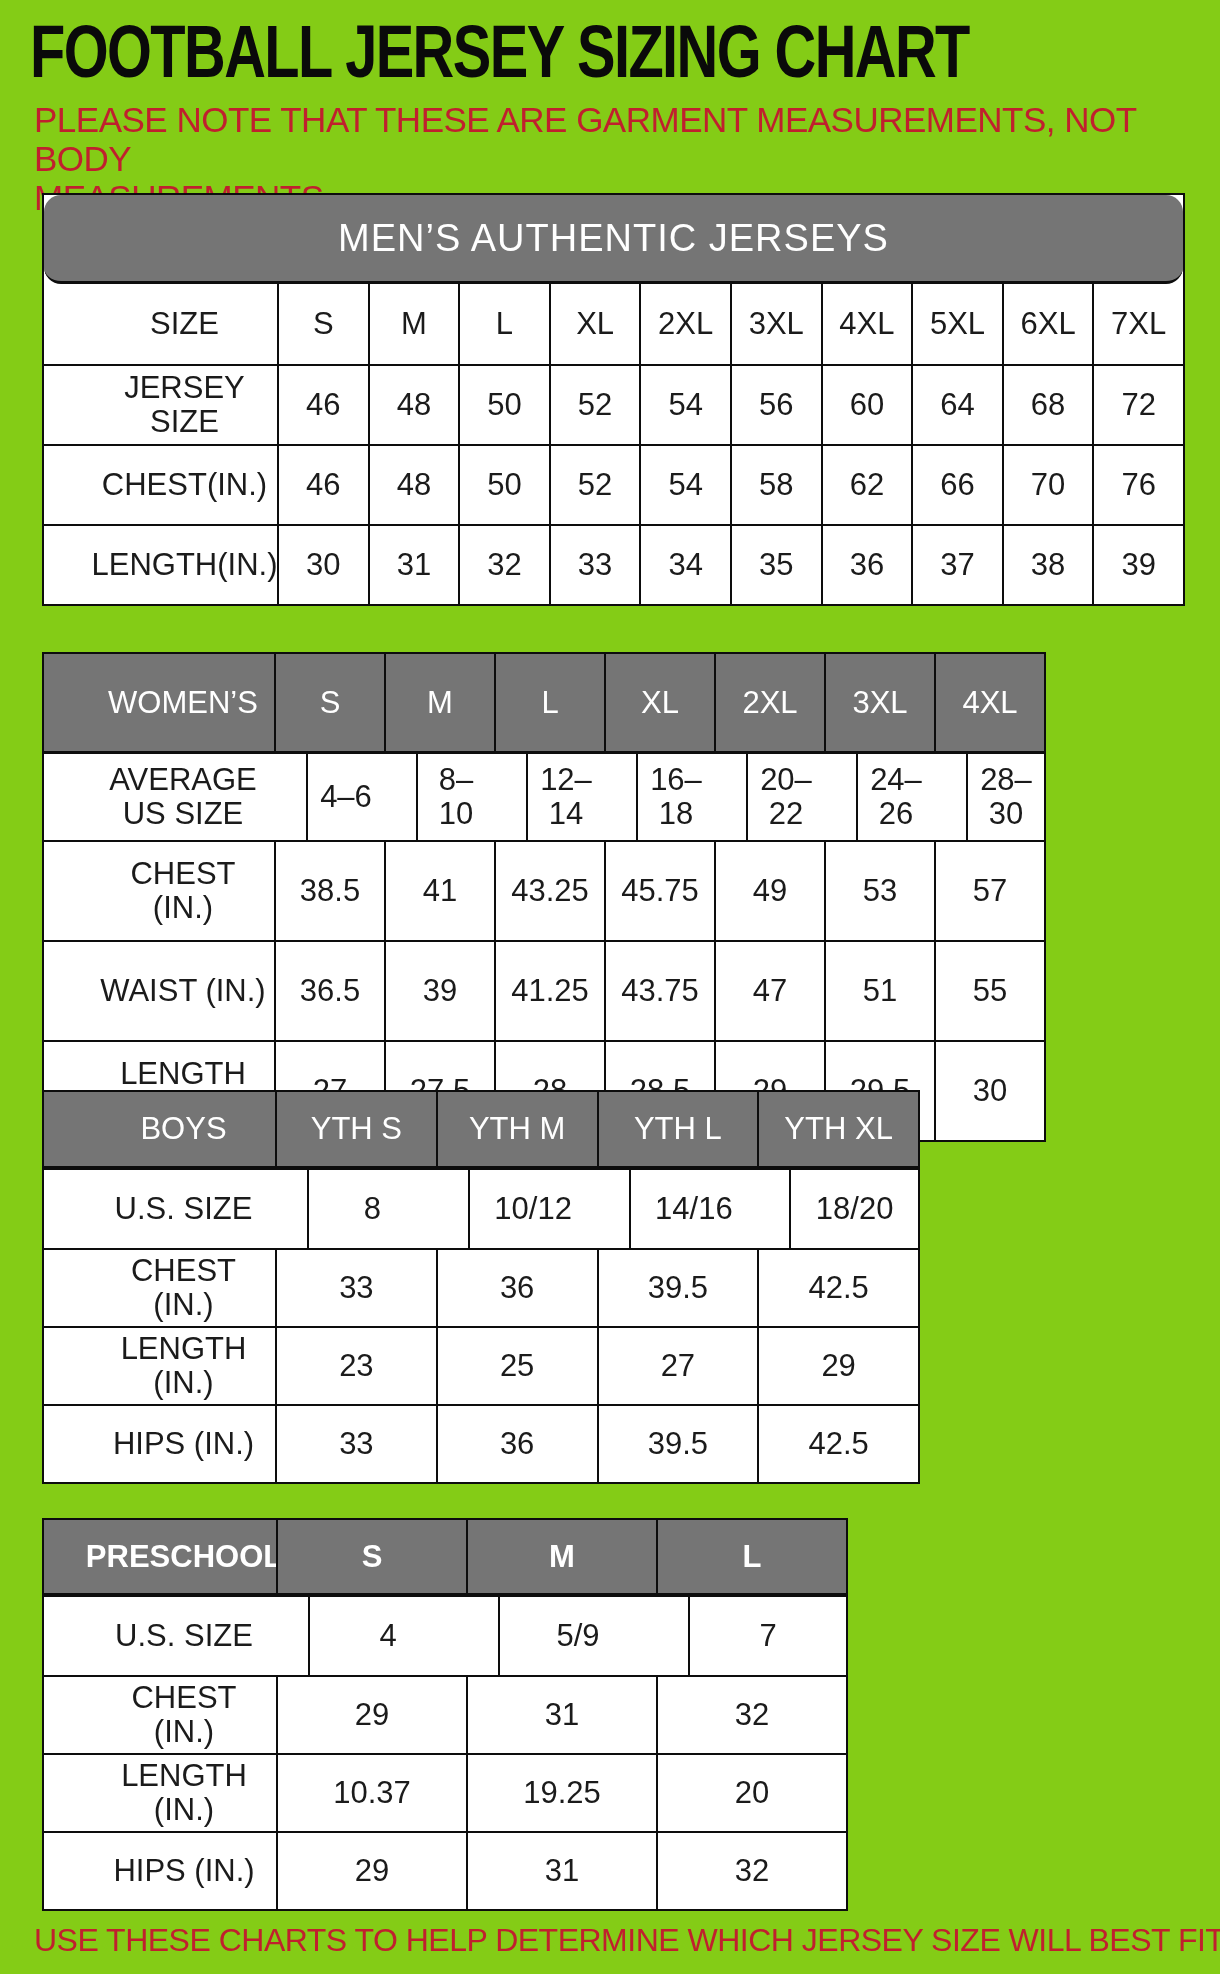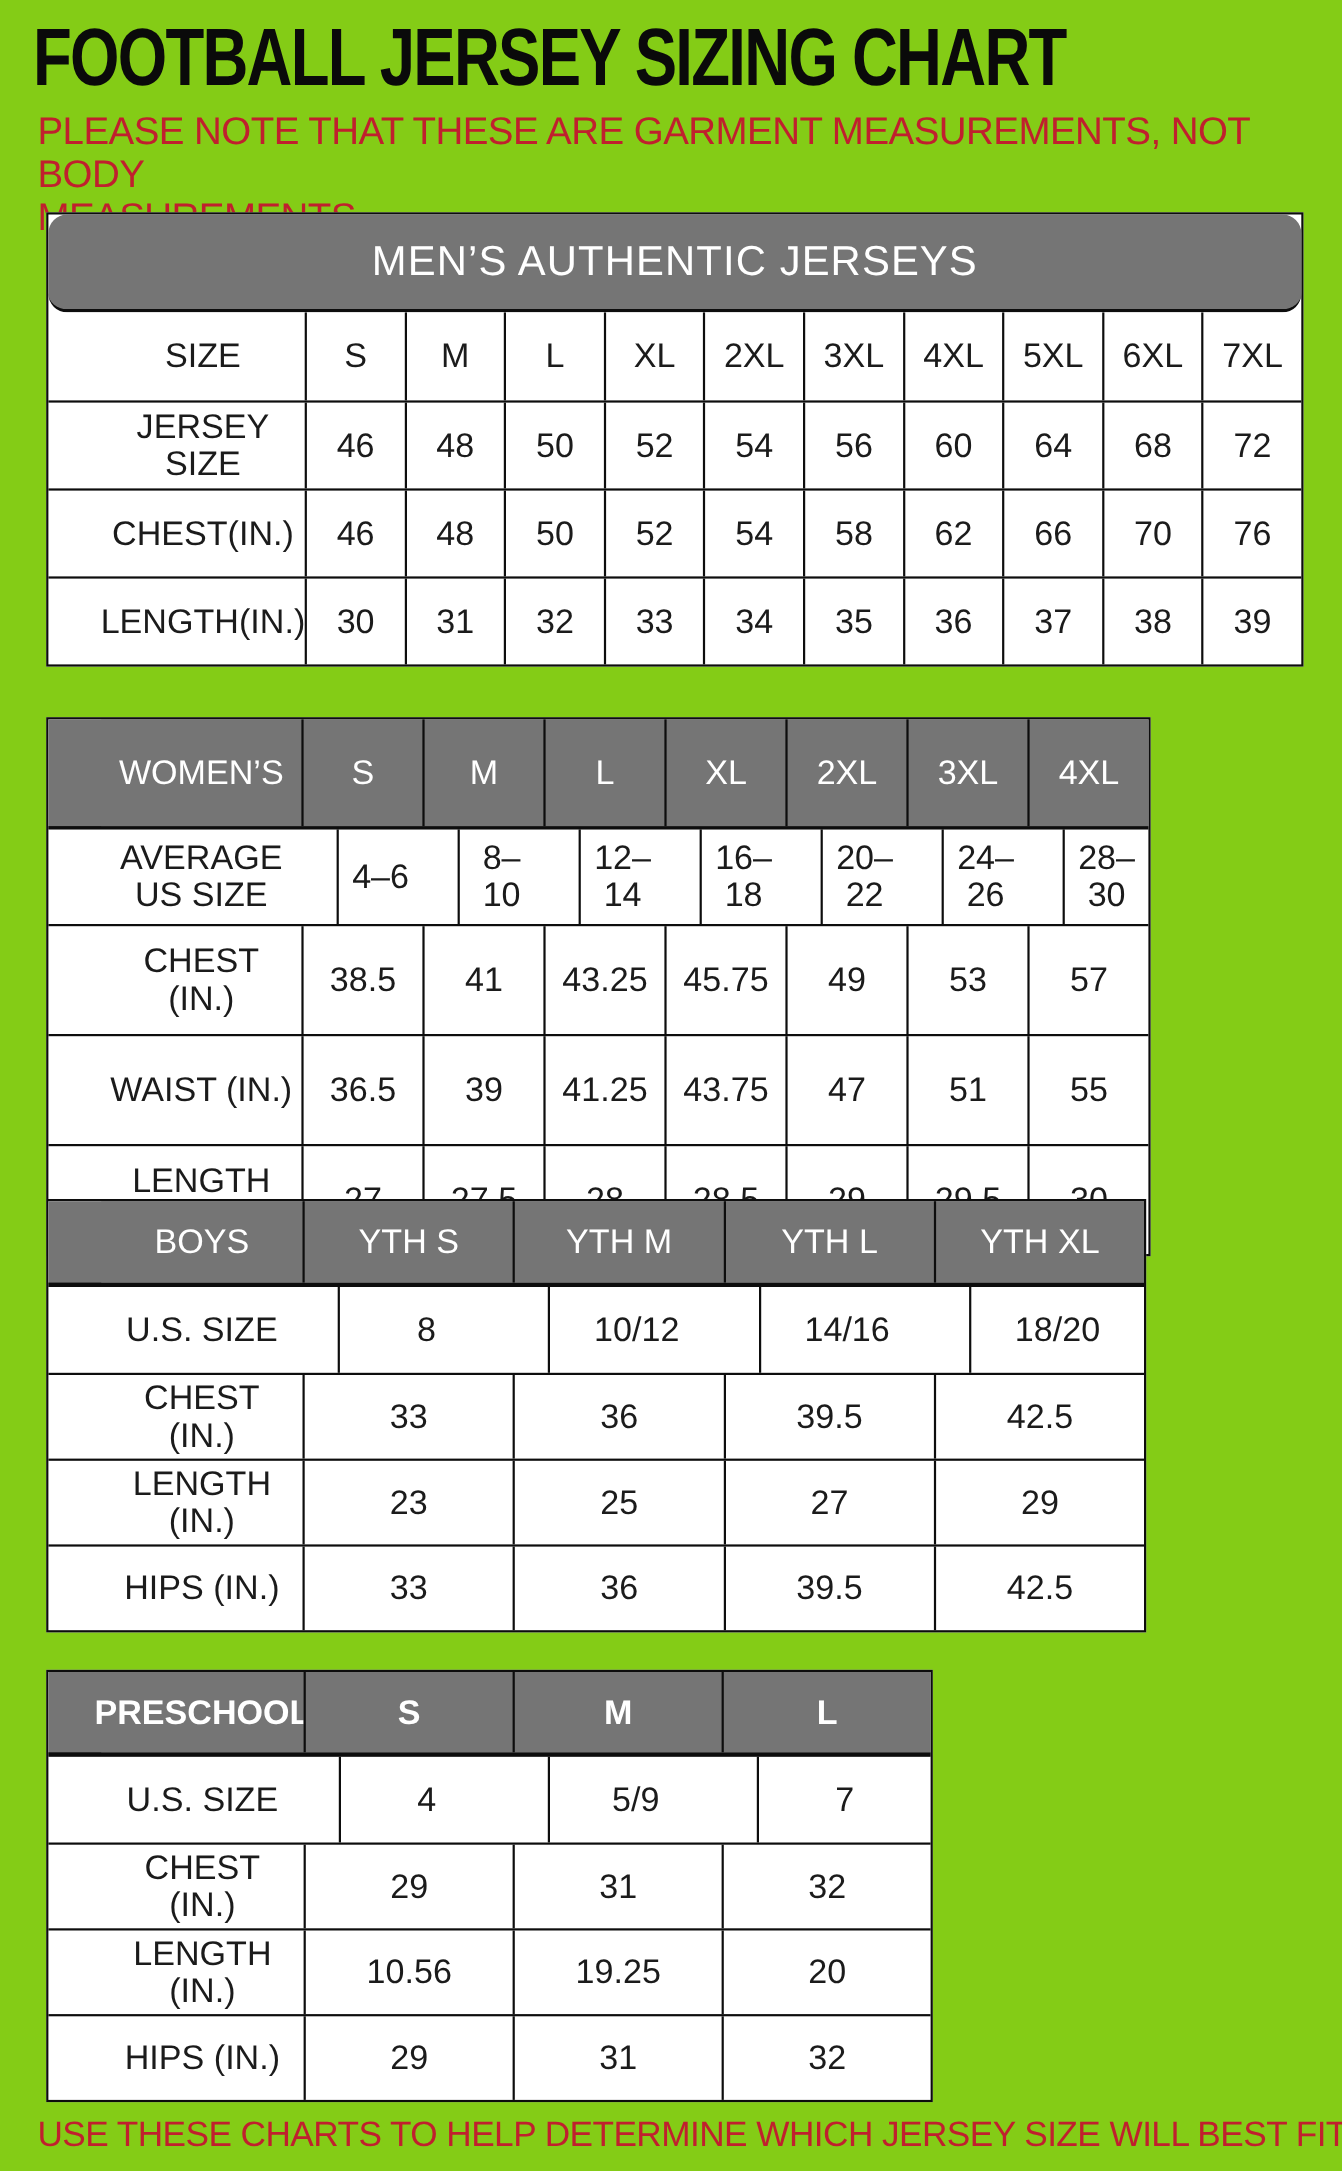--- a/index.html
+++ b/index.html
@@ -52,21 +52,21 @@
     white-space:nowrap;
   }
   .sizetable{
     position:absolute;
     border:2px solid var(--line);
     background:#ffffff;
     box-sizing:border-box;
   }
   #table-mens{ left:42px; top:193px; width:1143px; }
   #table-womens{ left:42px; top:652px; width:1004px; }
-  #table-boys{ left:42px; top:1090px; width:1000px; }
+  #table-boys{ left:42px; top:1090px; width:878px; }
   #table-preschool{ left:42px; top:1518px; width:806px; }
 
   .banner{
     height:86px;
     background:var(--gray);
     color:#ffffff;
     display:flex;
     align-items:center;
     justify-content:center;
     font-size:38px;
@@ -286,21 +286,21 @@
           <div class="cell value">7</div>
         </div>
         <div class="trow">
           <div class="cell labelcell">CHEST (IN.)</div>
           <div class="cell value">29</div>
           <div class="cell value">31</div>
           <div class="cell value">32</div>
         </div>
         <div class="trow">
           <div class="cell labelcell">LENGTH (IN.)</div>
-          <div class="cell value">10.56</div>
+          <div class="cell value">10.37</div>
           <div class="cell value">19.25</div>
           <div class="cell value">20</div>
         </div>
         <div class="trow">
           <div class="cell labelcell">HIPS (IN.)</div>
           <div class="cell value">29</div>
           <div class="cell value">31</div>
           <div class="cell value">32</div>
         </div>
       </div>

